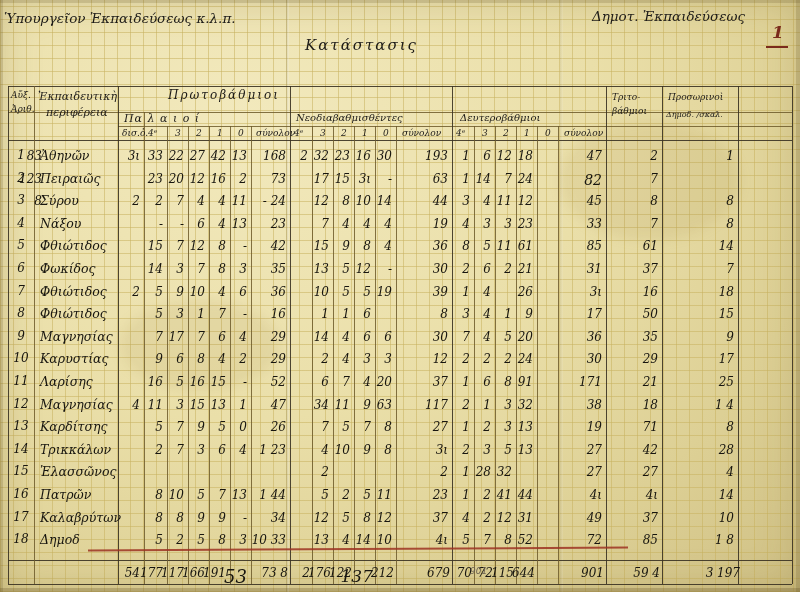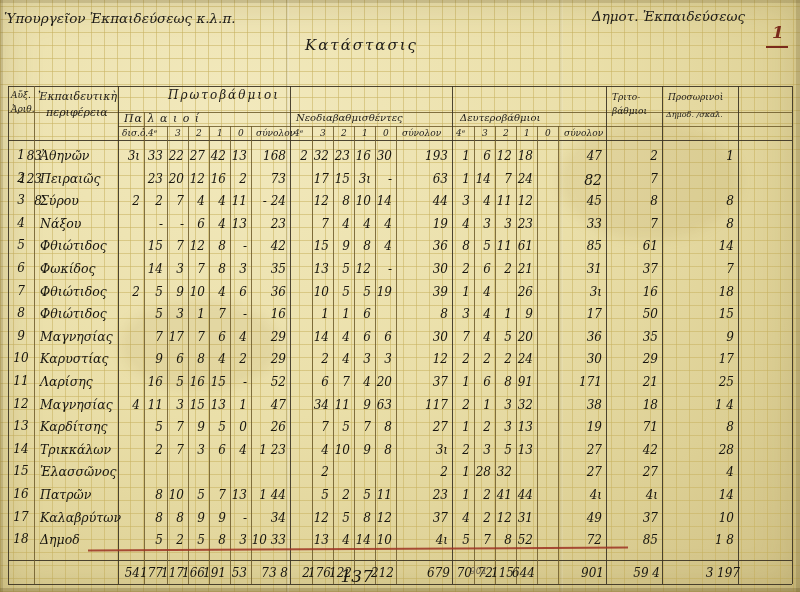--- a/index.html
+++ b/index.html
@@ -530,21 +530,21 @@
       <div class="cell" style="left: 616px; width: 42px; top: 533.2px; font-size: 12px;">85</div>
       <div class="cell" style="left: 692px; width: 42px; top: 533.2px; font-size: 12px;">1  8</div>
     </div>
 
   <div id="totals-layer">
       <div class="cell" style="left: 96px; width: 44px; top: 566px; font-size: 12px;">54</div>
       <div class="cell" style="left: 119px; width: 44px; top: 566px; font-size: 12px;">177</div>
       <div class="cell" style="left: 140px; width: 44px; top: 566px; font-size: 12px;">117</div>
       <div class="cell" style="left: 161px; width: 44px; top: 566px; font-size: 12px;">166</div>
       <div class="cell" style="left: 182px; width: 44px; top: 566px; font-size: 12px;">191</div>
-      <div class="cell" style="left: 203px; width: 44px; top: 566px; font-size: 12px;">53</div>
+      <div class="cell" style="left: 203px; width: 44px; top: 566px; font-size: 18px;">53</div>
       <div class="cell" style="left: 244px; width: 44px; top: 566px; font-size: 12px;">73 8</div>
       <div class="cell" style="left: 266px; width: 44px; top: 566px; font-size: 12px;">2</div>
       <div class="cell" style="left: 287px; width: 44px; top: 566px; font-size: 12px;">176</div>
       <div class="cell" style="left: 308px; width: 44px; top: 566px; font-size: 12px;">122</div>
       <div class="cell" style="left: 329px; width: 44px; top: 566px; font-size: 17px;">137</div>
       <div class="cell" style="left: 350px; width: 44px; top: 566px; font-size: 12px;">212</div>
       <div class="cell" style="left: 406px; width: 44px; top: 566px; font-size: 12px;">679</div>
       <div class="cell" style="left: 428px; width: 44px; top: 566px; font-size: 12px;">70</div>
       <div class="cell" style="left: 449px; width: 44px; top: 566px; font-size: 12px;">72</div>
       <div class="cell" style="left: 470px; width: 44px; top: 566px; font-size: 12px;">115</div>

